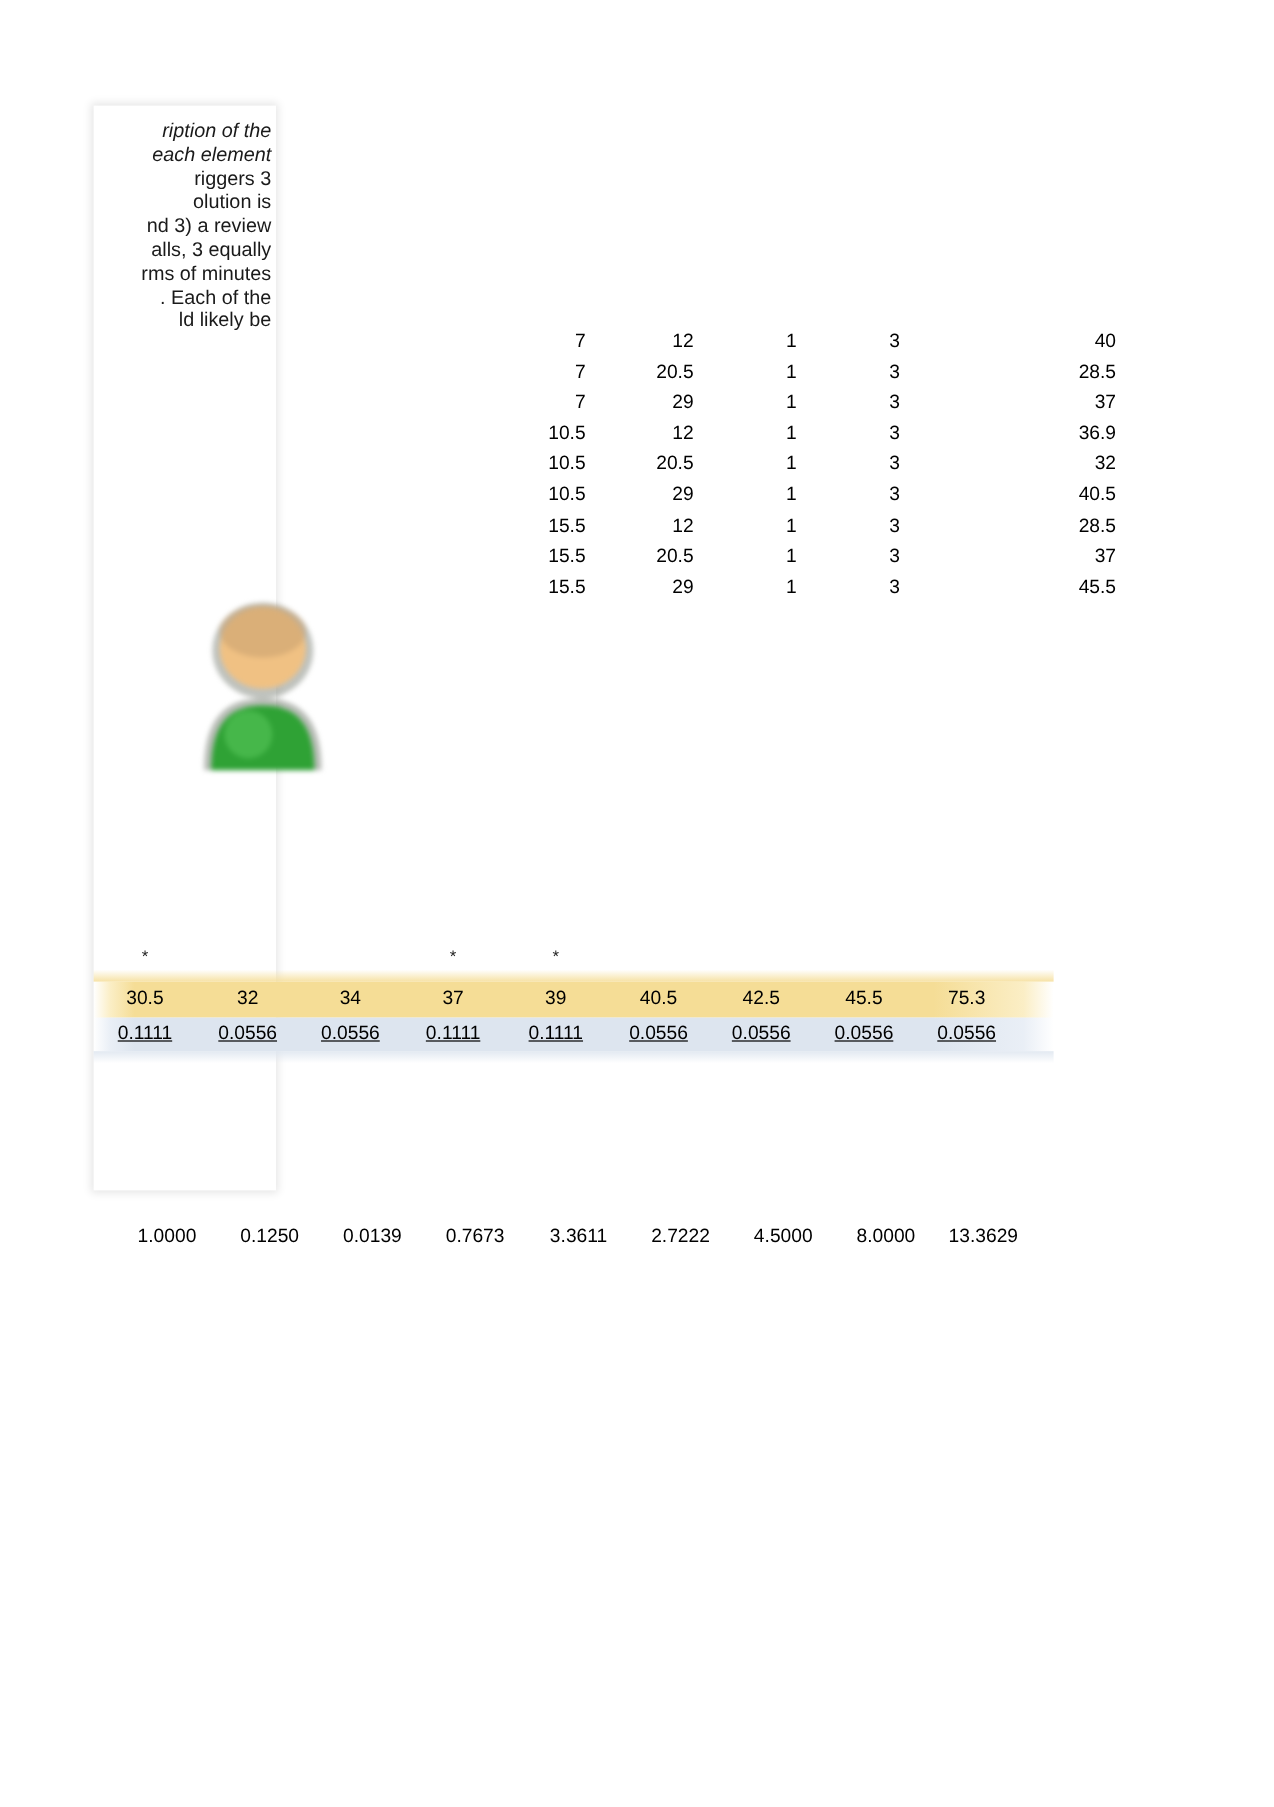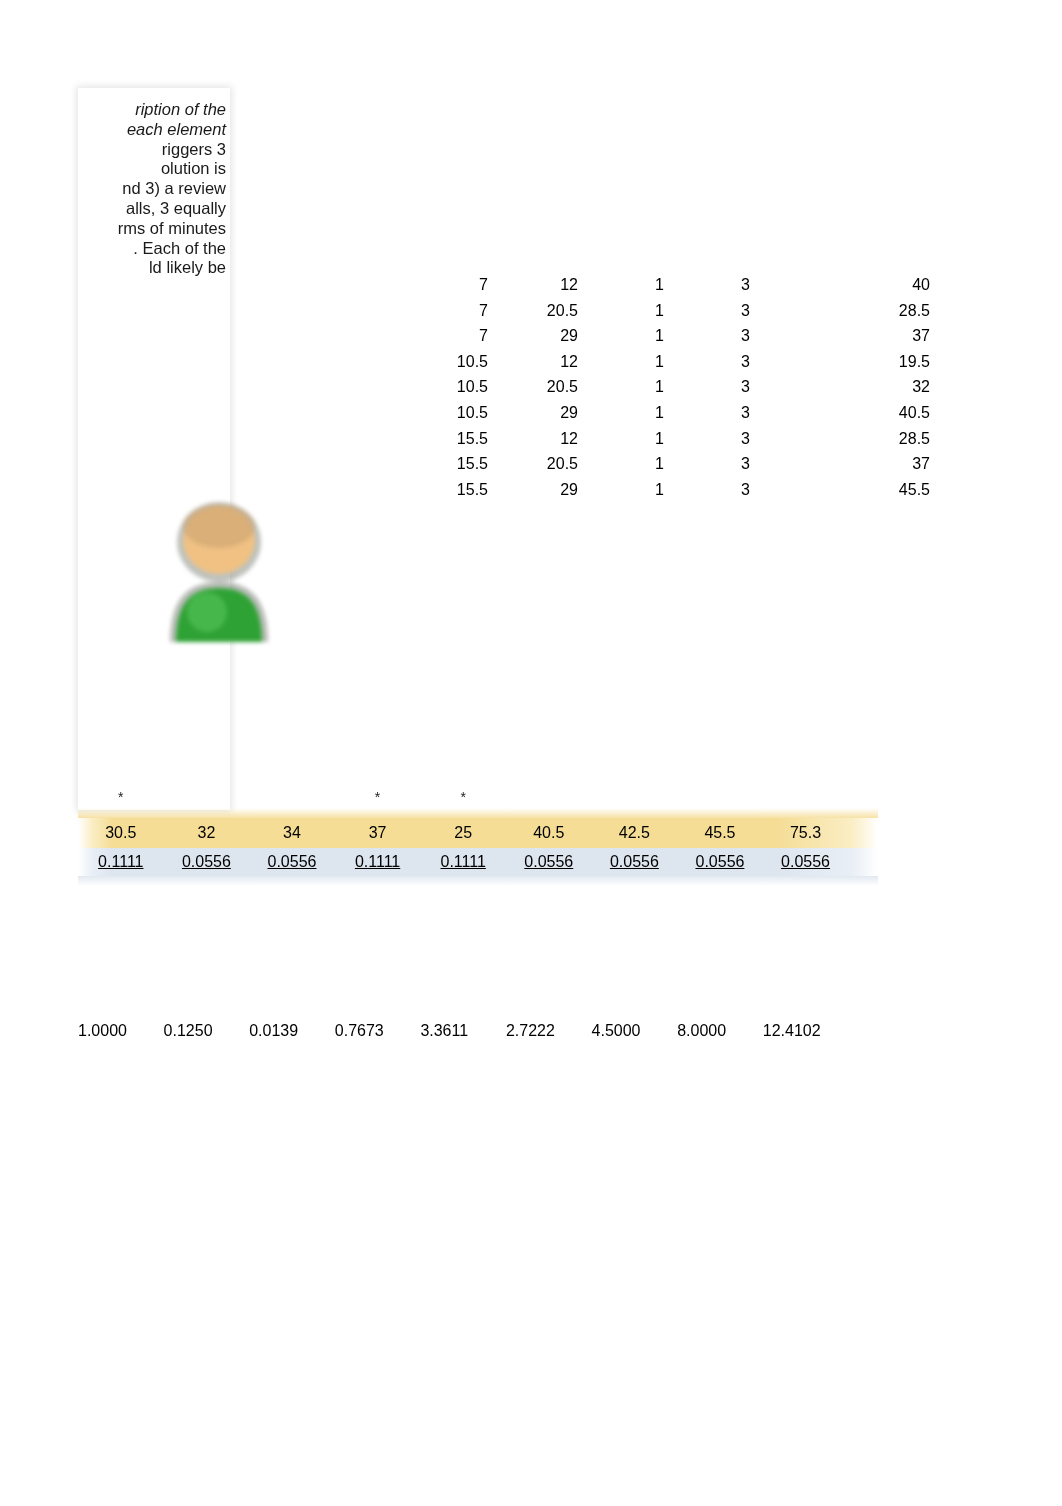--- a/index.html
+++ b/index.html
@@ -15,21 +15,21 @@
     color: #000000;
     overflow: hidden;
   }
 
   
   #desc-panel {
     position: absolute;
     left: 78px;
     top: 88px;
     width: 152px;
-    height: 722px;
+    height: 904px;
     background: #ffffff;
     box-shadow: 0 0 7px 2px rgba(0,0,0,0.10);
   }
   #desc-text {
     position: absolute;
     left: -4px;
     top: 12px;
     width: 152px;
     text-align: right;
     font-size: 16.5px;
@@ -136,21 +136,21 @@
   
   #bottom-row {
     position: absolute;
     left: 78px;
     top: 1018px;
     width: 800px;
     display: flex;
   }
   #bottom-row .band-cell {
     flex: 0 0 85.6px;
-    text-align: left;
+    text-align: right;
     font-size: 16px;
     line-height: 26px;
     white-space: nowrap;
   }
 </style>
 </head>
 <body>
 
 <div id="desc-panel">
   <div id="desc-text"><span class="ital">ription of the</span>
@@ -196,21 +196,21 @@
         <td class="c1">29</td>
         <td class="c2">1</td>
         <td class="c3">3</td>
         <td class="c4">37</td>
       </tr>
       <tr>
         <td class="c0">10.5</td>
         <td class="c1">12</td>
         <td class="c2">1</td>
         <td class="c3">3</td>
-        <td class="c4">19.5</td>
+        <td class="c4">36.9</td>
       </tr>
       <tr>
         <td class="c0">10.5</td>
         <td class="c1">20.5</td>
         <td class="c2">1</td>
         <td class="c3">3</td>
         <td class="c4">32</td>
       </tr>
       <tr>
         <td class="c0">10.5</td>
@@ -254,21 +254,21 @@
       <div class="band-cell"></div>
       <div class="band-cell"></div>
       <div class="band-cell"></div>
     </div>
   <div id="band-fade-top"></div>
   <div class="band-row" id="yellow-row">
       <div class="band-cell">30.5</div>
       <div class="band-cell">32</div>
       <div class="band-cell">34</div>
       <div class="band-cell">37</div>
-      <div class="band-cell">25</div>
+      <div class="band-cell">39</div>
       <div class="band-cell">40.5</div>
       <div class="band-cell">42.5</div>
       <div class="band-cell">45.5</div>
       <div class="band-cell">75.3</div>
     </div>
   <div class="band-row" id="blue-row">
       <div class="band-cell">0.1111</div>
       <div class="band-cell">0.0556</div>
       <div class="band-cell">0.0556</div>
       <div class="band-cell">0.1111</div>
@@ -283,14 +283,14 @@
 
 <div id="bottom-row">
     <div class="band-cell">1.0000</div>
     <div class="band-cell">0.1250</div>
     <div class="band-cell">0.0139</div>
     <div class="band-cell">0.7673</div>
     <div class="band-cell">3.3611</div>
     <div class="band-cell">2.7222</div>
     <div class="band-cell">4.5000</div>
     <div class="band-cell">8.0000</div>
-    <div class="band-cell">12.4102</div>
+    <div class="band-cell">13.3629</div>
   </div>
 
 </body></html>

